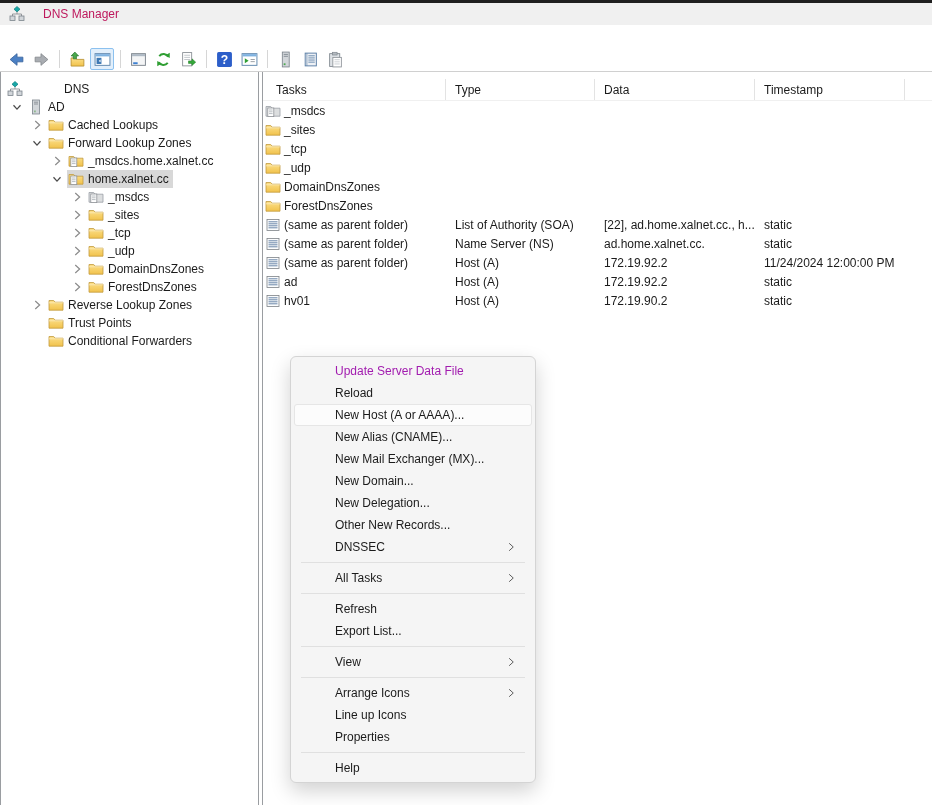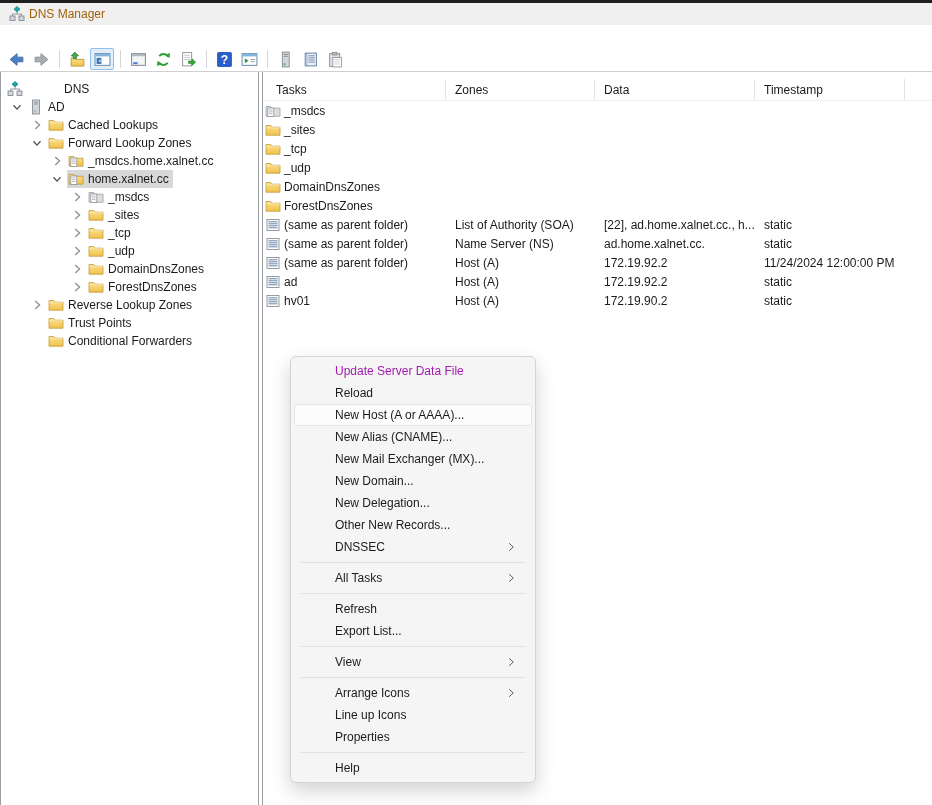--- a/index.html
+++ b/index.html
@@ -3,21 +3,21 @@
 <meta charset="utf-8">
 <style>
   * { margin:0; padding:0; box-sizing:border-box; }
   html,body { width:932px; height:805px; background:#fff; overflow:hidden;
     font-family:"Liberation Sans", sans-serif; font-size:12px; color:#1b1b1b; }
   .window { position:relative; width:932px; height:805px; background:#fff; }
 
   .topstrip { position:absolute; left:0; top:0; width:932px; height:3px; background:#1f1f1f; }
   .titlebar { position:absolute; left:0; top:3px; width:932px; height:22px; background:#f0f0f0;
     display:flex; align-items:center; padding-left:9px; }
-  .titlebar .ttl { margin-left:4px; color:#a16207; }
+  .titlebar .ttl { margin-left:18px; color:#be185d; }
 
   .menubar { position:absolute; left:0; top:41px; width:932px; height:22px; background:#fff;
     display:flex; align-items:center; padding-left:3px; border-bottom:1px solid #ececec; }
   .menubar .mitem { padding:3px 7px; cursor:default; }
 
   .toolbar { position:absolute; left:0; top:47px; width:932px; height:25px; background:#fff;
     display:flex; align-items:center; padding-left:4px; border-bottom:1px solid #d0d0d0; }
   .tbtn { width:24px; height:22px; display:flex; align-items:center; justify-content:center;
     border:1px solid transparent; border-radius:2px; margin-right:1px; }
   .tbtn.active { background:#e2effb; border-color:#8cc1ef; }
@@ -448,21 +448,21 @@
         <span class="tlabel">Conditional Forwarders</span>
           </span>
       </div>
     </div>
 
     <div class="splitter"></div>
 
     <div class="listpane">
       <div class="lv-header">
         <div class="hcell c-name">Tasks</div>
-        <div class="hcell c-type">Zones</div>
+        <div class="hcell c-type">Type</div>
         <div class="hcell c-data">Data</div>
         <div class="hcell c-ts">Timestamp</div>
         <div class="hfill"></div>
       </div>
 
       <div class="lrow">
         <div class="lc c-name">
             <svg class="ic">
               <use href="#i-zone-gray"></use>
             </svg>

